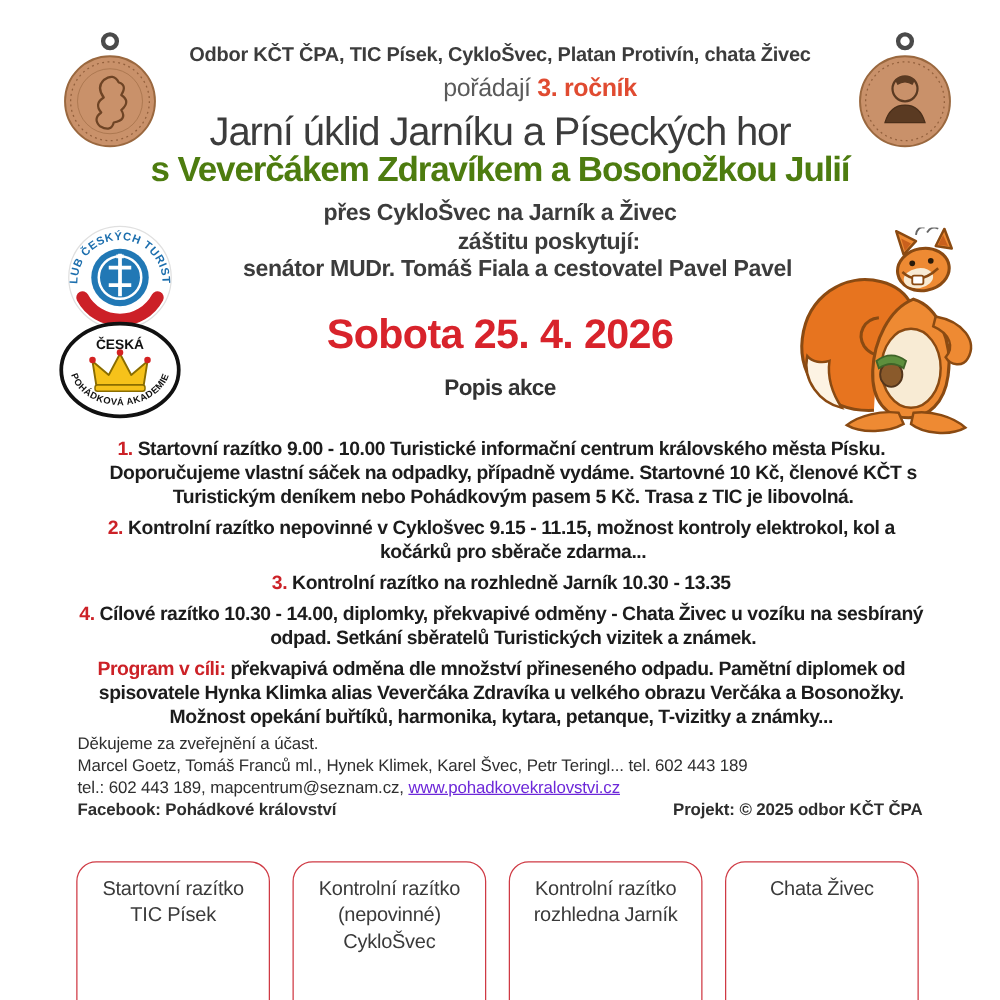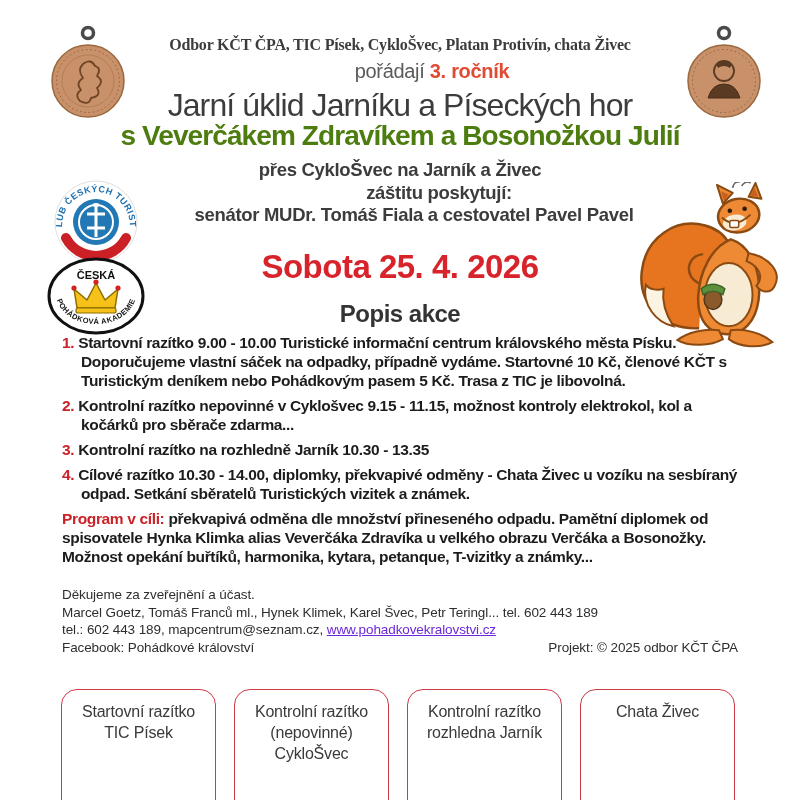--- a/index.html
+++ b/index.html
@@ -3,45 +3,45 @@
 <meta charset="utf-8">
 <style>
   * { margin:0; padding:0; box-sizing:border-box; }
   body { background:#888; }
   .page {
     position:relative; width:800px; height:800px; margin:0 auto;
     background:#ffffff; overflow:hidden;
     font-family:"Liberation Sans", sans-serif; color:#3c3c3c;
   }
   .center-text { position:absolute; left:0; width:100%; text-align:center; white-space:nowrap; }
-  .org      { top:36px;  font-size:16px; font-weight:bold; letter-spacing:-0.2px; color:#3c3c3c;font-family:Liberation Serif, serif; }
+  .org      { top:36px;  font-size:16px; font-weight:bold; letter-spacing:-0.2px; color:#3c3c3c; }
   .hosting  { top:60px;  font-size:20px; color:#5a5a5a; letter-spacing:-0.3px;margin-left:32px; }
   .hosting .edition { color:#e04b31; font-weight:bold; }
   .title1   { top:87px;  font-size:32px; font-weight:normal; letter-spacing:-0.9px; color:#3c3c3c; }
   .title2   { top:120px; font-size:28px; font-weight:bold; letter-spacing:-0.9px; color:#4d7c0f; }
   .route    { top:159px; font-size:18.5px; font-weight:bold; letter-spacing:-0.3px; color:#3c3c3c; }
   .patronage{ top:182px; font-size:18.5px; font-weight:bold; letter-spacing:-0.3px; color:#3c3c3c;margin-left:39px; }
   .patrons  { top:204px; font-size:18.5px; font-weight:bold; letter-spacing:-0.3px; color:#3c3c3c;padding-left:28px; }
   .date     { top:248px; font-size:33px; font-weight:bold; letter-spacing:-0.5px; color:#d8232b; }
-  .popis    { top:300px; font-size:24px; font-weight:bold; letter-spacing:-0.5px; color:#333333; }
+  .popis    { top:300px; font-size:18px; font-weight:bold; letter-spacing:-0.5px; color:#333333; }
 
-  .schedule { position:absolute; top:333px; left:62px; width:678px; }
+  .schedule { position:absolute; top:350px; left:62px; width:678px;text-align:center; }
   .item {
     font-weight:bold; font-size:15.5px; line-height:19px; letter-spacing:-0.35px;
     color:#1c1c1c; padding-left:19px; text-indent:-19px; margin-bottom:6px;
   }
   .item .num { color:#cc2127; }
   .item.program { padding-left:0; text-indent:0; margin-top:2px; margin-bottom:0; }
 
   .footer {
     position:absolute; top:586px; left:62px; width:676px;
     font-size:13.5px; line-height:17.5px; color:#2e2e2e; letter-spacing:-0.1px;
   }
   .footer .link { color:#6d28d9; text-decoration:underline; cursor:pointer; }
-  .footer .f-last { display:flex; justify-content:space-between; font-weight:normal; }
+  .footer .f-last { display:flex; justify-content:space-between; font-weight:bold; }
 
   .boxes { position:absolute; top:689px; left:61px; display:flex; gap:18px; }
   .stamp-box {
     width:155px; height:140px; border:1.6px solid #cf3a44; border-radius:16px;
     background:#fff; text-align:center; padding-top:11px;
     font-size:16px; line-height:1.32; color:#3a3a3a; letter-spacing:-0.2px;
   }
 
   .abs { position:absolute; }
   svg { display:block; }

